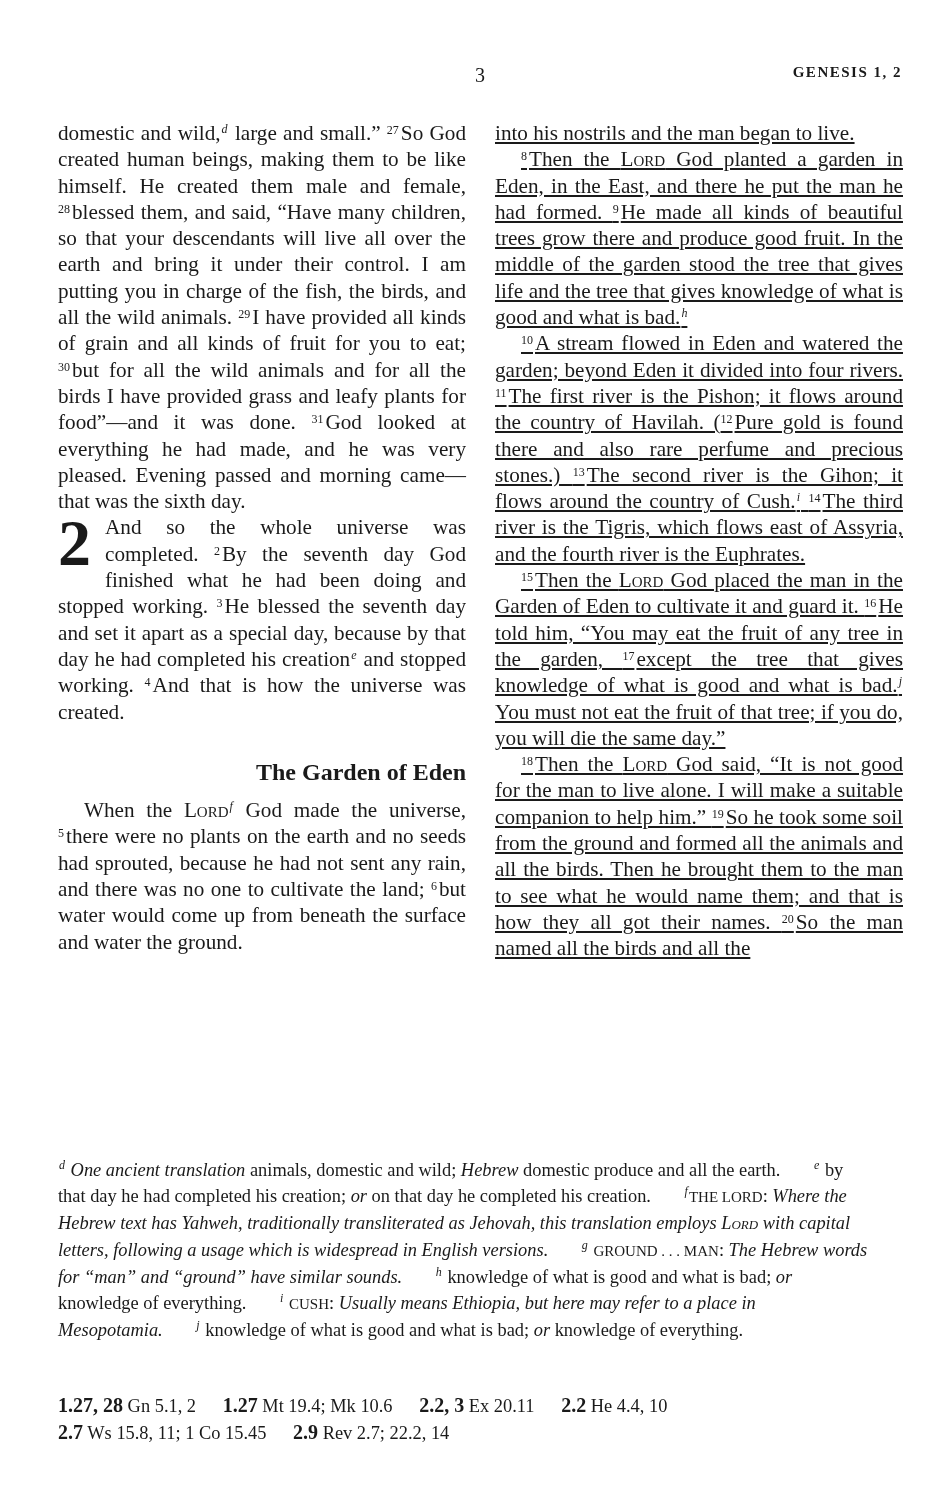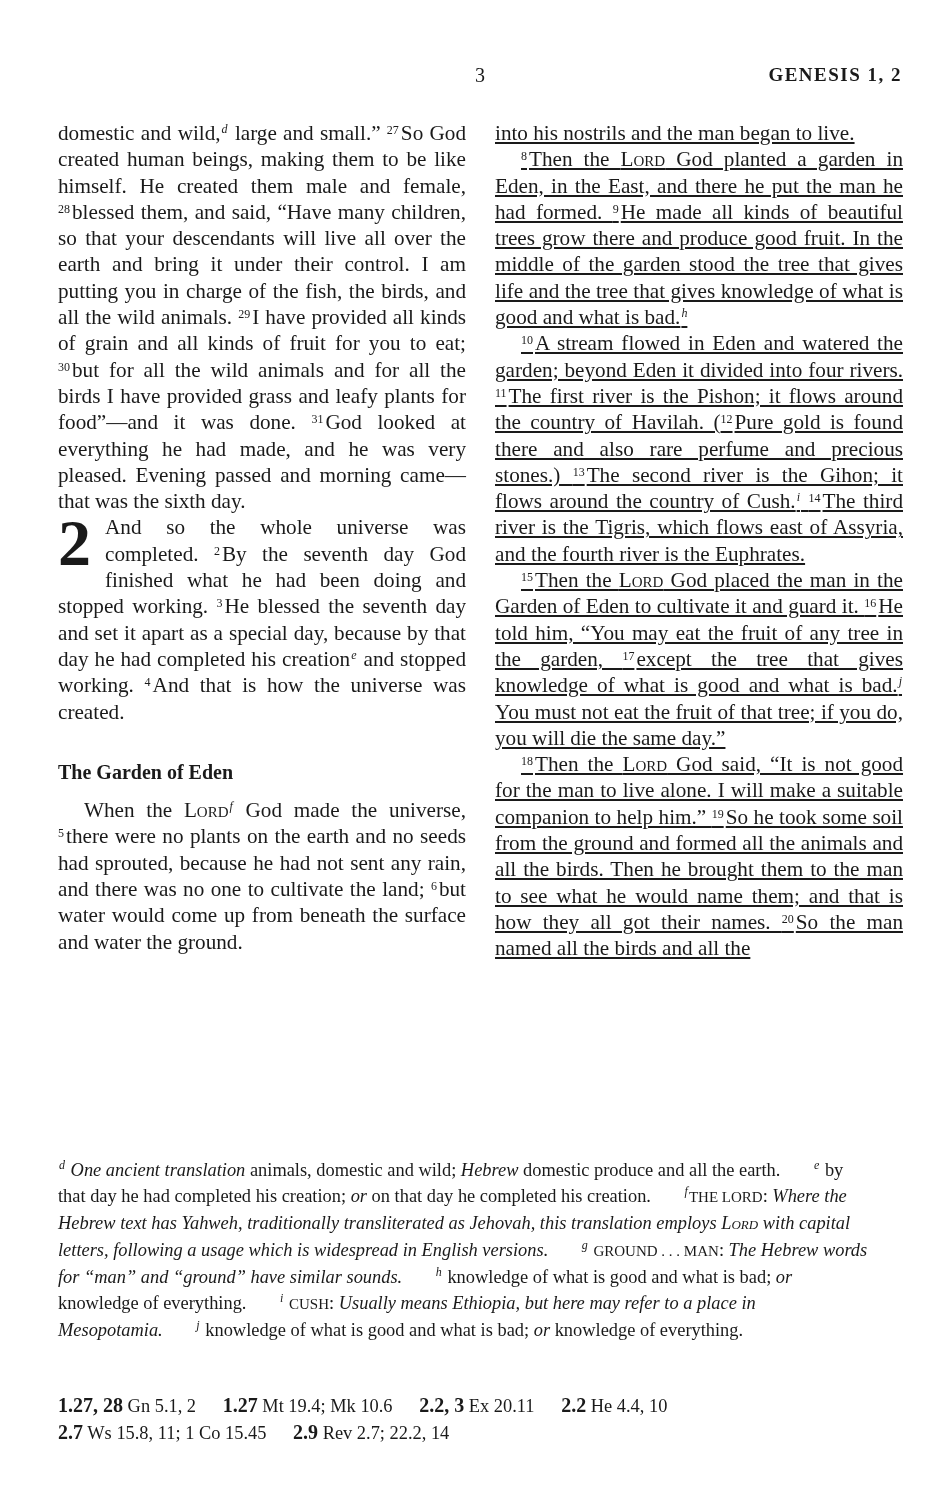--- a/index.html
+++ b/index.html
@@ -1,31 +1,31 @@
 <!DOCTYPE html>
 <html><head>
 <meta charset="utf-8">
 <style>
   html, body { margin:0; padding:0; background:#ffffff; }
   body { width:938px; height:1500px; position:relative; overflow:hidden;
          font-family:"Liberation Serif","DejaVu Serif",serif; color:#1a1a1a; }
   .header { position:absolute; top:64px; left:0; width:938px; height:28px; }
   .page-num { position:absolute; left:475px; top:0; font-size:20px; }
-  .running-head { position:absolute; right:36px; top:0; font-size:19px; font-weight:bold; letter-spacing:1.5px; }
+  .running-head { position:absolute; right:36px; top:0; font-size:15px; font-weight:bold; letter-spacing:1.5px; }
   .col { position:absolute; top:120px; width:408px; font-size:21.2px; line-height:26.3px; text-align:justify; }
   .col.left { left:58px; }
   .col.right { left:495px;text-decoration:underline; }
   .col p { margin:0; }
   .col p.indent { text-indent:26px; }
   sup.v { font-size:12px; vertical-align:6px; line-height:0; margin-right:2px; }
   sup.fn { font-size:12px; font-style:italic; vertical-align:7px; line-height:0; margin:0 1px; }
   .sc { font-variant:small-caps; }
   .chapter-para { position:relative; }
   .dropcap { float:left; font-size:66px; line-height:50px; font-weight:bold; margin:4px 14px 0 0; height:52px; font-family:"Liberation Serif","DejaVu Serif",serif; }
-  .section-head { text-align:left; font-weight:bold; font-size:20px; margin:34px 0 12px 0 !important; }
+  .section-head { text-align:right; font-weight:bold; font-size:24px; margin:34px 0 12px 0 !important; }
   .footnotes { position:absolute; left:58px; top:1157px; width:810px; font-size:18.4px; line-height:26.2px; }
   .footnotes span.fnitem { margin-right:28px; }
   .footnotes i { font-style:italic; }
   .fnsmall { font-size:15px; }
   .crossrefs { position:absolute; left:58px; top:1392px; width:820px; font-size:18.4px; line-height:26px; }
   .crossrefs .ref { margin-right:22px; white-space:nowrap; }
   .crossrefs b { font-size:20px; }
 </style>
 </head>
 <body>

